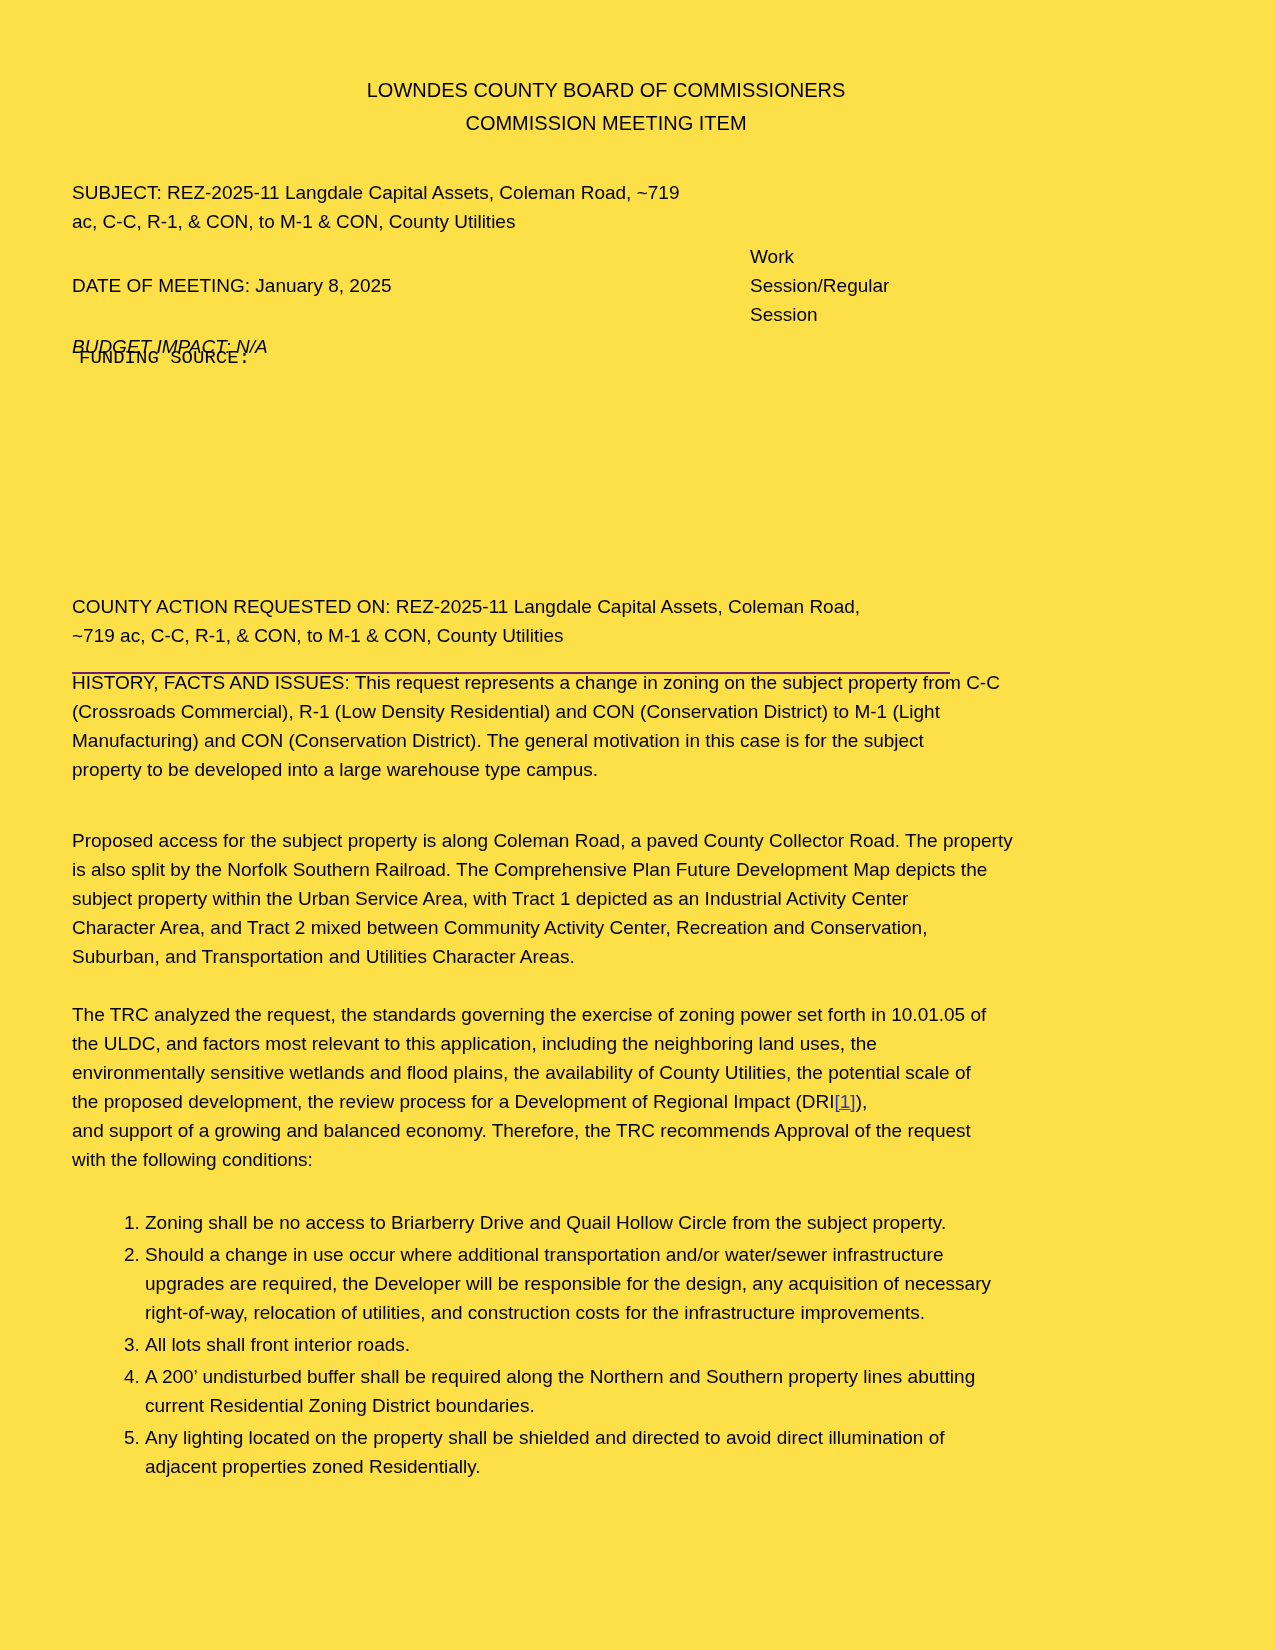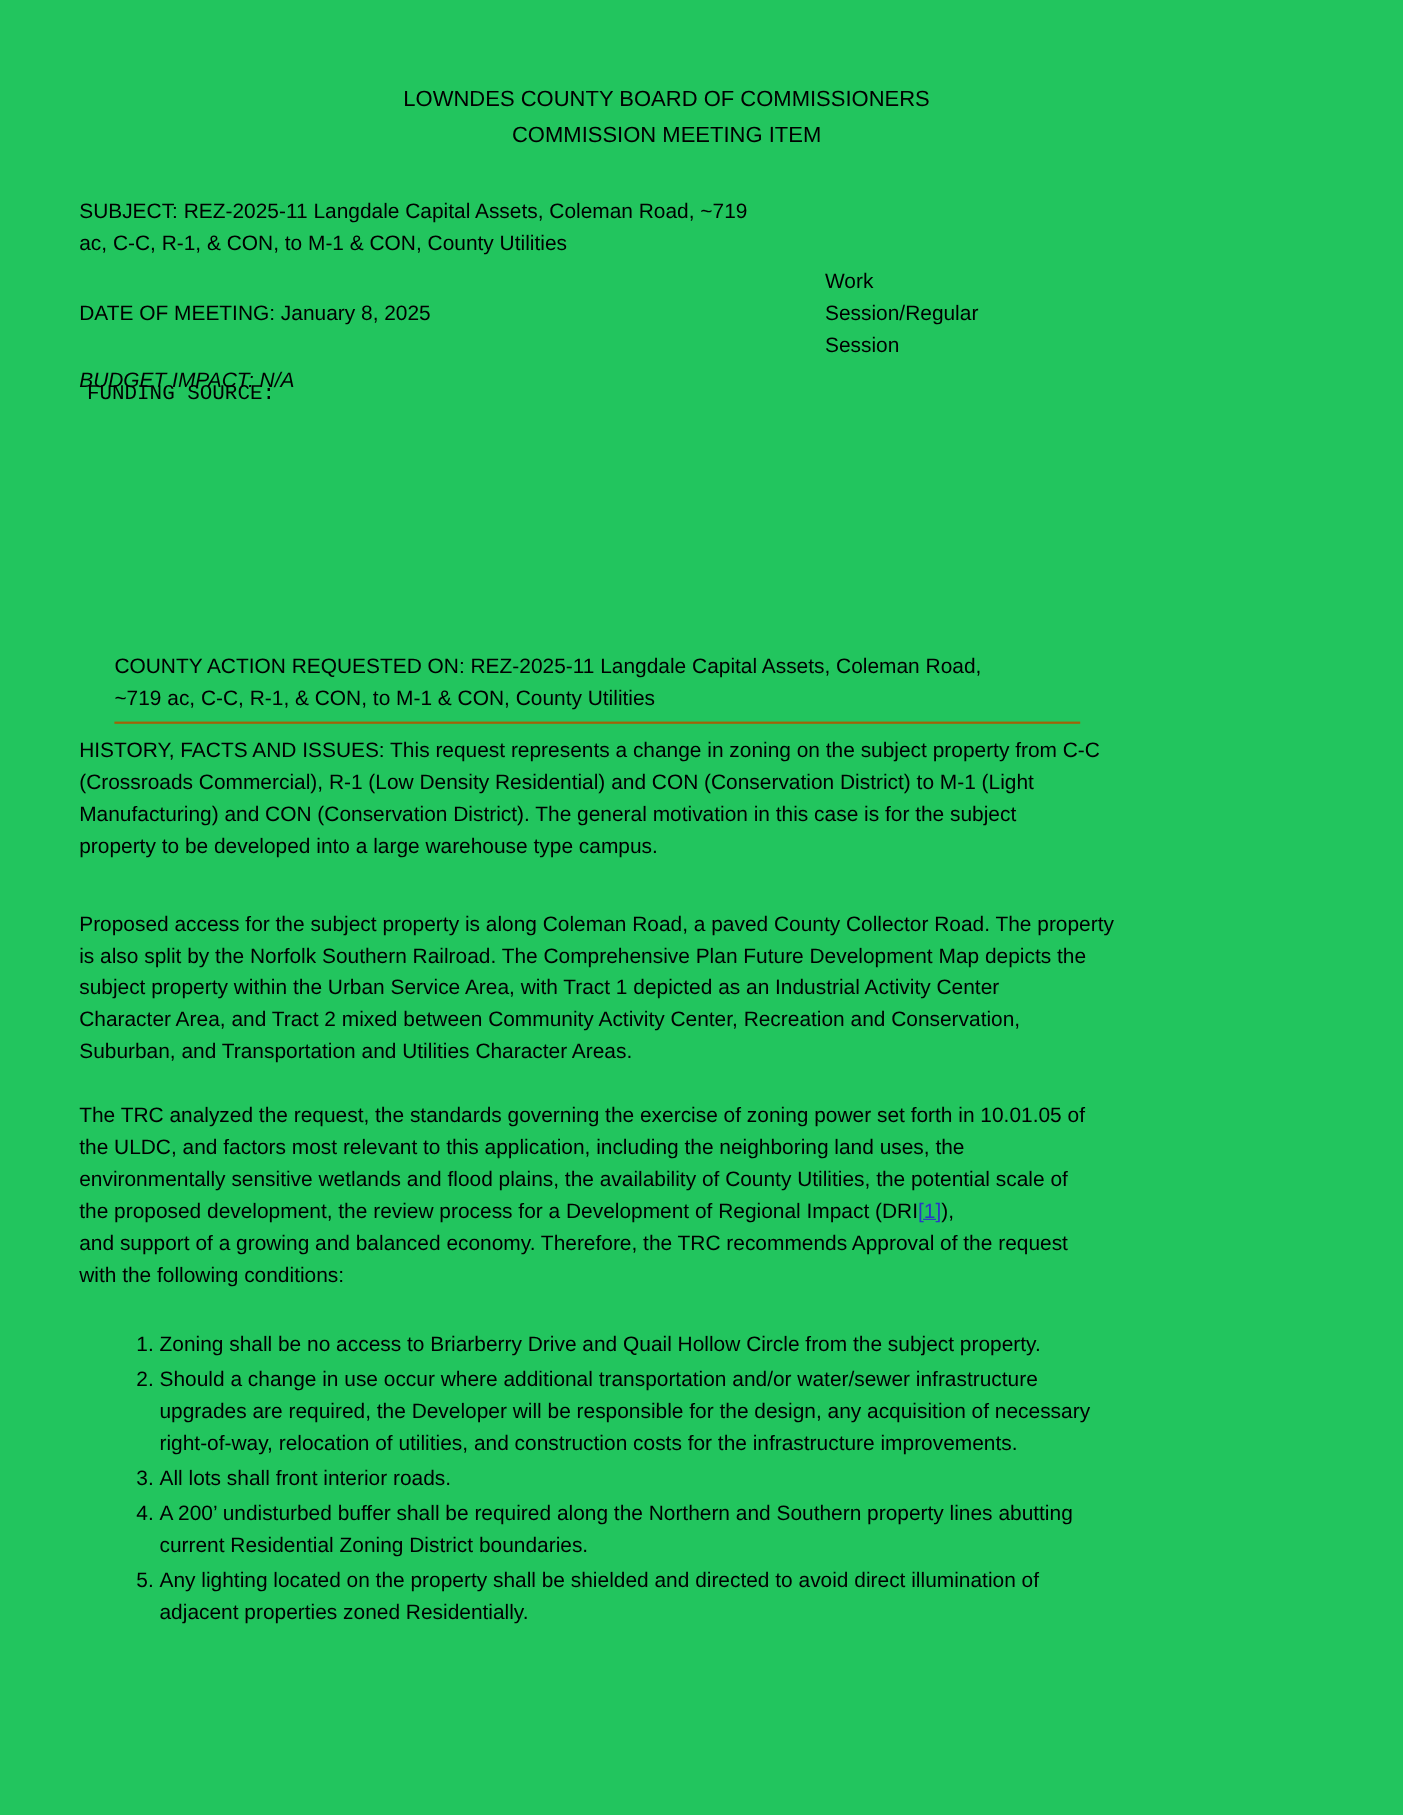--- a/index.html
+++ b/index.html
@@ -1,20 +1,20 @@
 <!DOCTYPE html>
 <html><head>
 <meta charset="utf-8">
 <style>
   html, body { margin: 0; padding: 0; background: #ffffff; }
   .page {
     position: relative;
     width: 1275px;
     height: 1650px;
-    background: #22c55e;
+    background: #fde047;
     color: #000000;
     font-family: "Liberation Sans", sans-serif;
     font-size: 19px;
     line-height: 29px;
     overflow: hidden;
   }
   .abs { position: absolute; }
   .preline { white-space: pre-line; }
   .title {
     left: 72px; top: 74px; width: 1068px;
@@ -24,23 +24,22 @@
   .subject { left: 72px; top: 178px; width: 700px; }
   .session { left: 750px; top: 242px; width: 240px; }
   .date-line { left: 72px; top: 271px; width: 620px; }
   .budget { left: 72px; top: 332px; width: 620px; font-style: italic; }
   .funding-label { left: 79px; top: 344px; width: 620px; font-family: Liberation Mono, monospace; }
   .funding-list { left: 90px; top: 395px; width: 400px; }
   .funding-row { height: 33px; }
   .marker { display: inline-block; width: 48px; }
   .county-action {
     left: 72px; top: 592px; width: 878px;
-    border-bottom: 2px solid #a16207;
-    padding-bottom: 6px;
-    margin-left: 32px;
+    border-bottom: 2px solid #701a75;
+    padding-bottom: 22px;
   }
   .history { left: 72px; top: 668px; width: 1075px; }
   .access  { left: 72px; top: 826px; width: 1075px; }
   .trc     { left: 72px; top: 1000px; width: 1075px; }
   .link { color: #2b36c9; text-decoration: underline; cursor: pointer; }
   .conditions { left: 72px; top: 1208px; width: 1075px; }
   .conditions ol { margin: 0; padding-left: 73px; }
   .conditions li { margin: 0 0 3px 0; padding-left: 0; }
 </style>
 </head>

